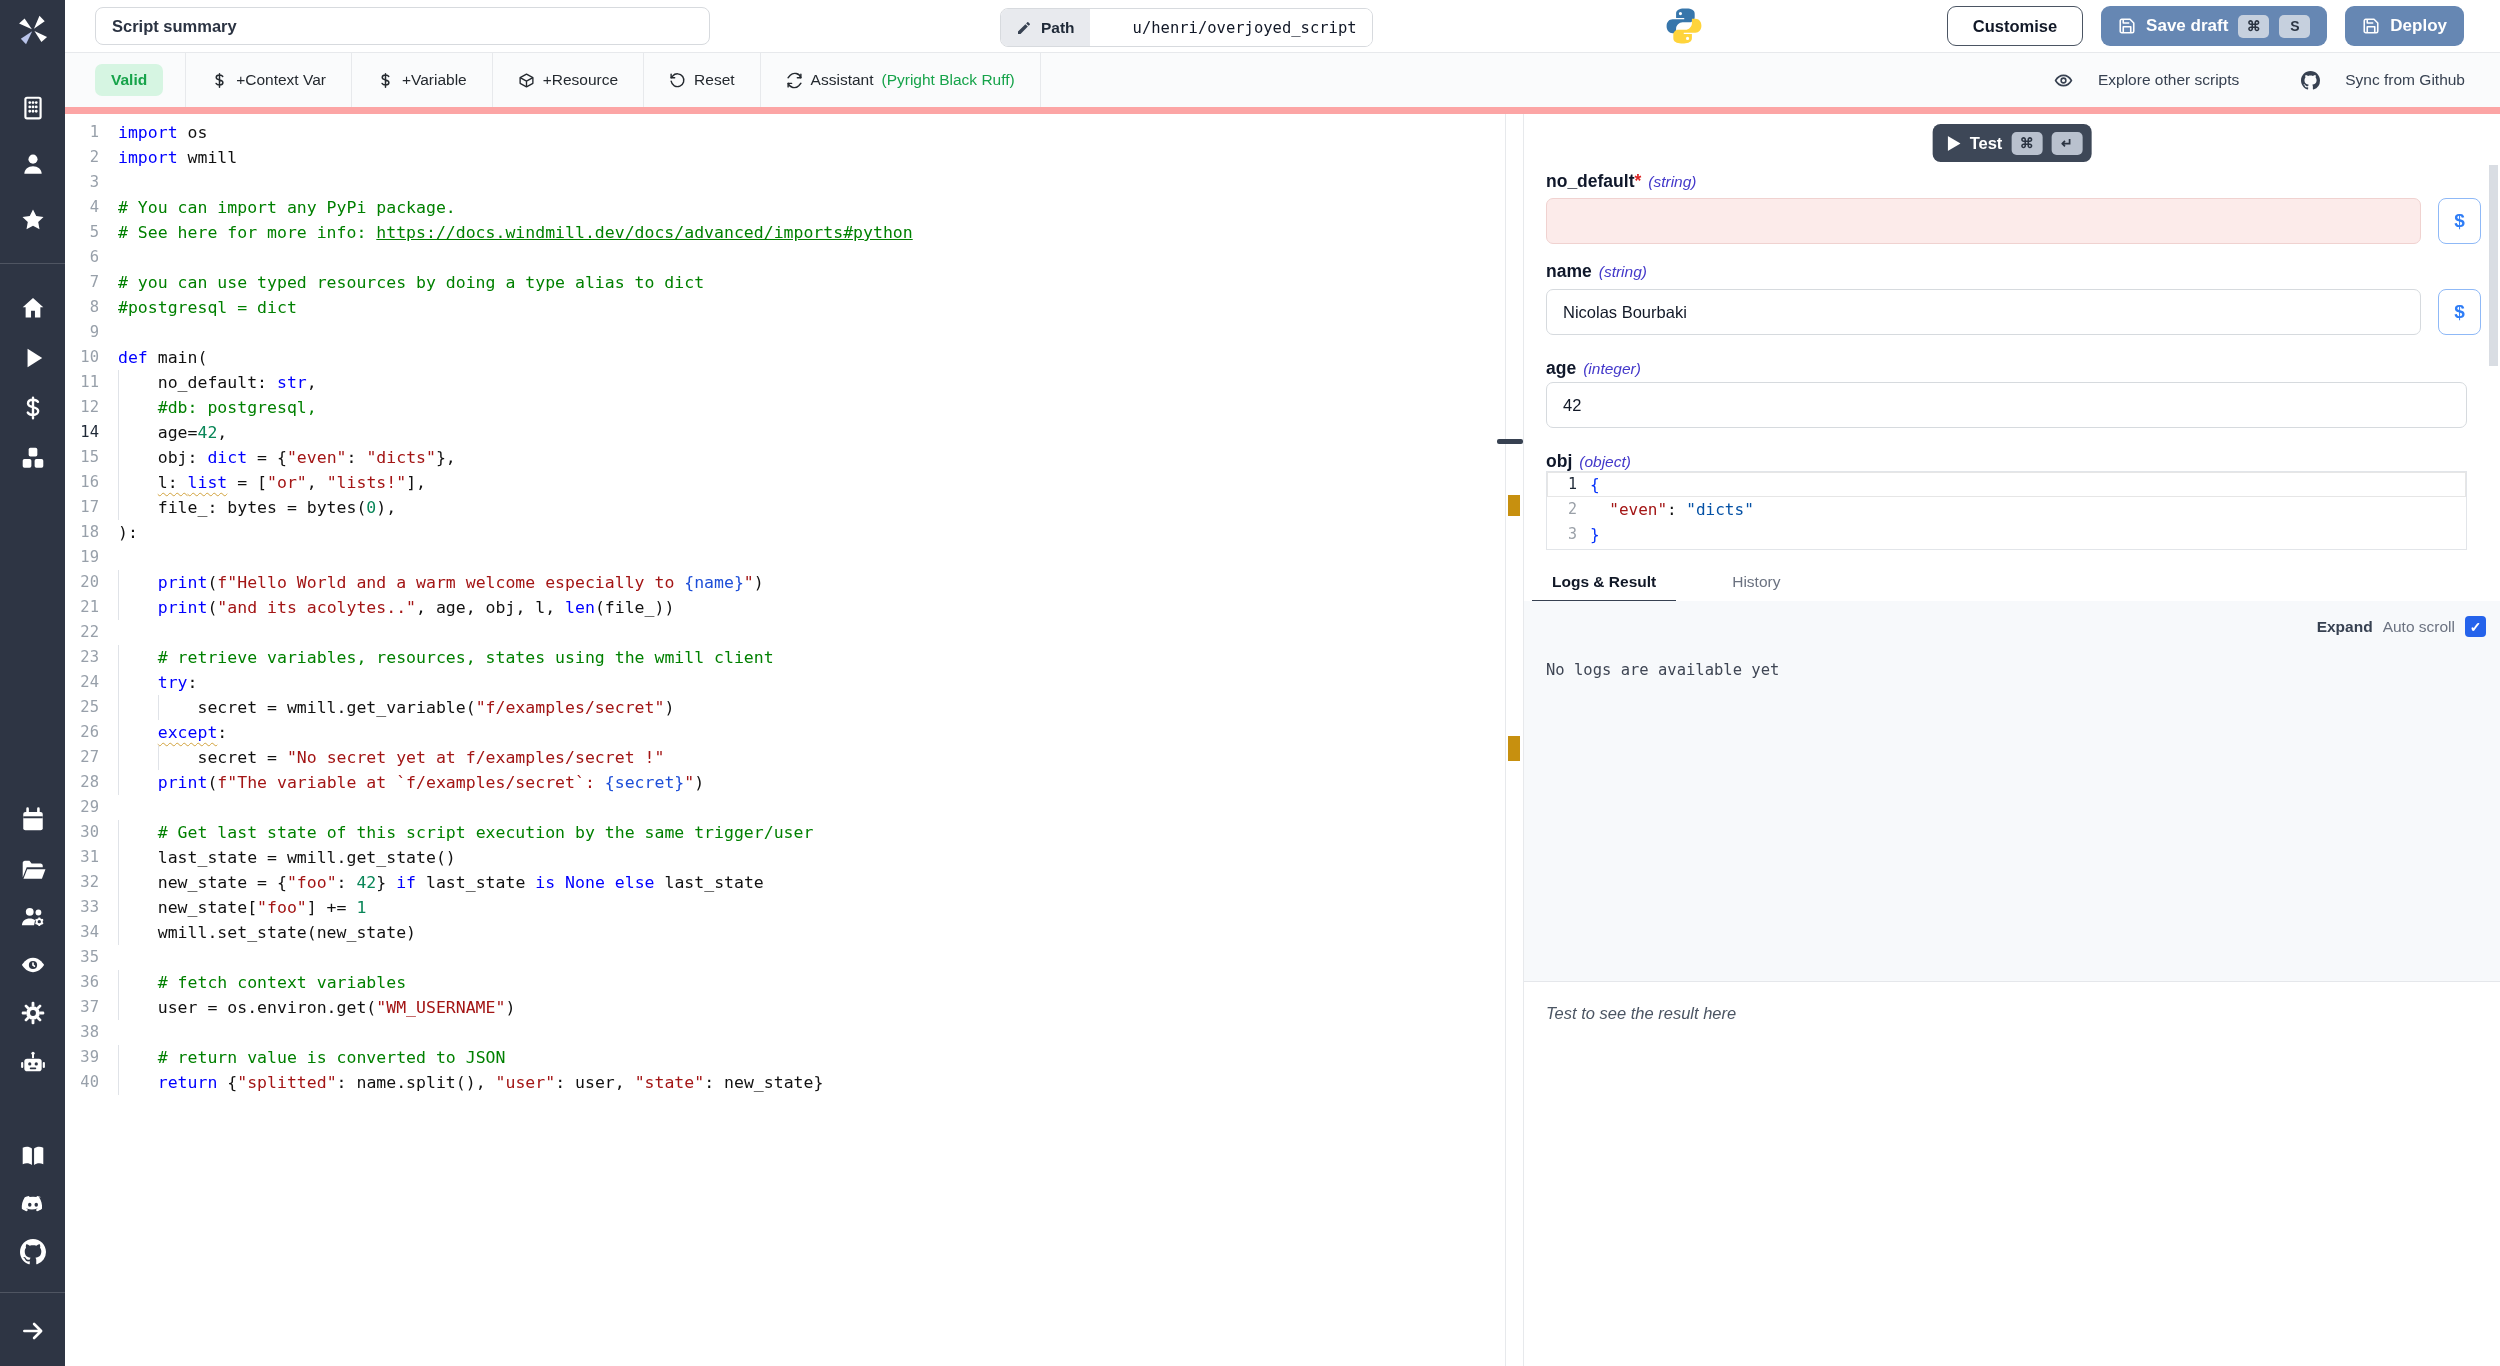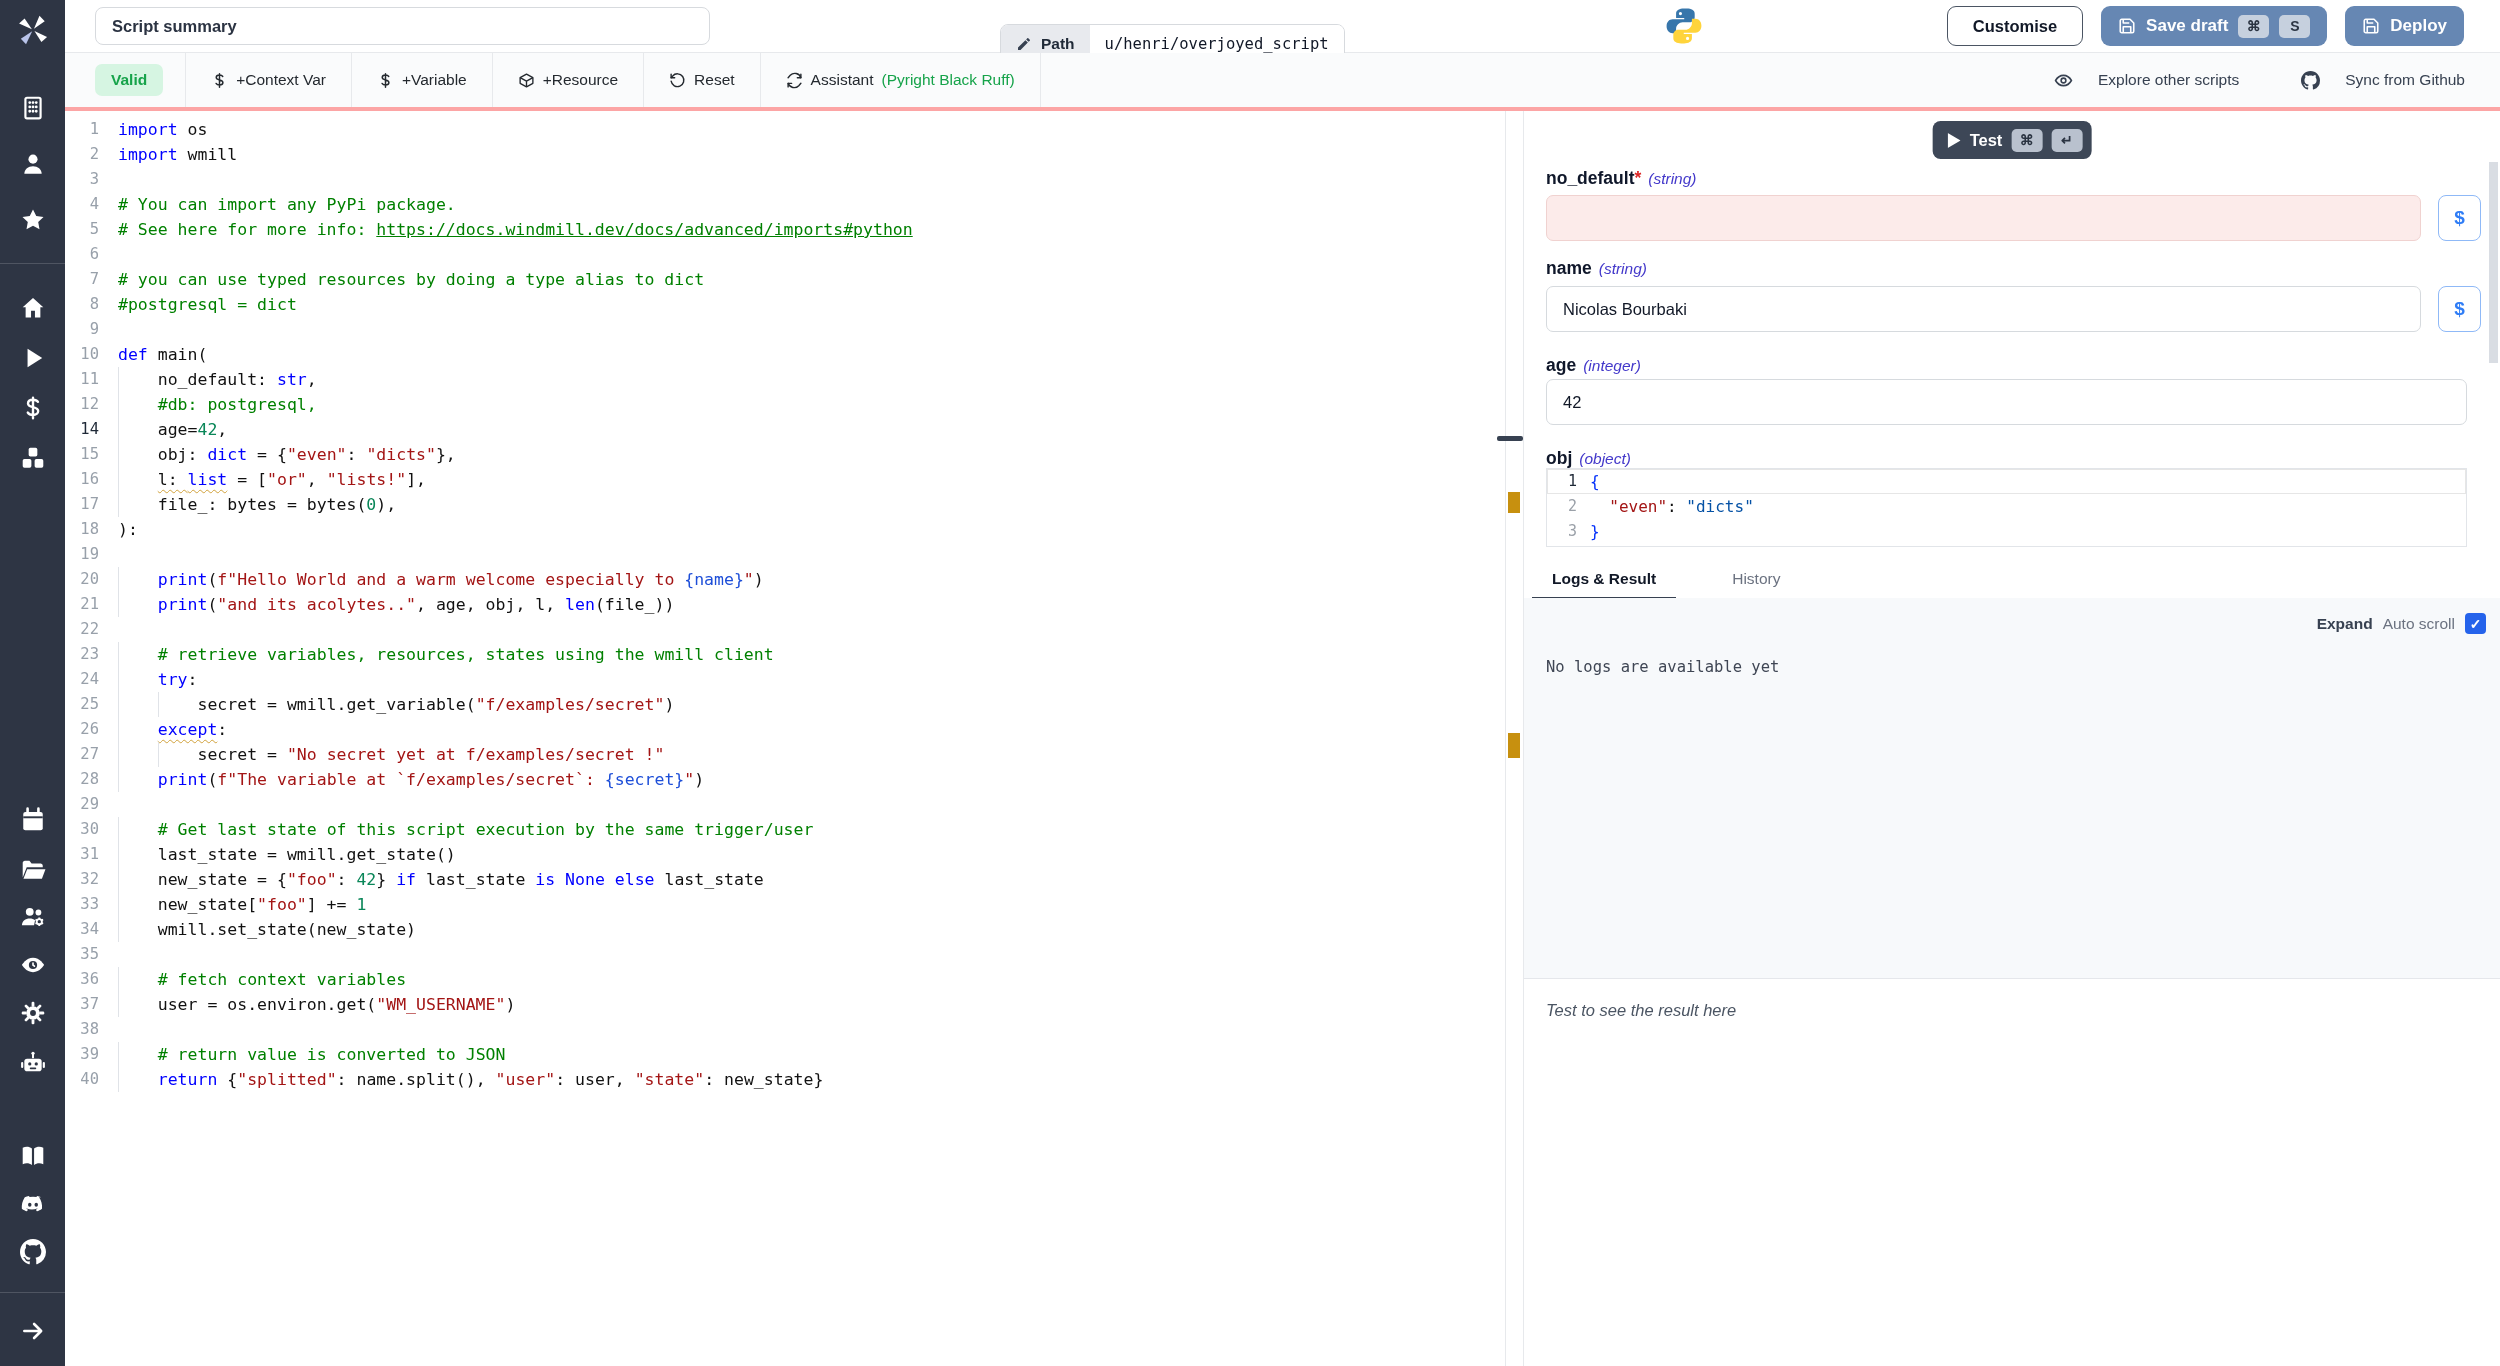--- a/index.html
+++ b/index.html
@@ -8,33 +8,33 @@
   
   .sidebar{width:65px;background:#2e3544;position:relative;flex:none;}
   .sice{position:absolute;left:50%;transform:translate(-50%,-50%);width:26px;height:26px;display:flex;align-items:center;justify-content:center;cursor:pointer;}
   .sice svg{width:100%;height:100%;}
   .sdiv{position:absolute;left:0;width:100%;height:1px;background:rgba(255,255,255,.16);}
   
   .main{flex:1;display:flex;flex-direction:column;min-width:0;}
   .topbar{height:52px;border-bottom:1px solid #e7e9ec;position:relative;background:#fff;flex:none;}
   .summary{position:absolute;left:30px;top:7px;width:615px;height:38px;border:1px solid #d7dade;border-radius:8px;
     padding:0 16px;font-size:16.5px;font-weight:600;color:#2b3342;font-family:inherit;box-sizing:border-box;outline:none;}
-  .pathgrp{position:absolute;left:935px;top:24px;height:37px;display:flex;border:1px solid #d7dade;border-radius:8px;overflow:hidden;}
+  .pathgrp{position:absolute;left:935px;top:8px;height:37px;display:flex;border:1px solid #d7dade;border-radius:8px;overflow:hidden;gap:28px;}
   .pathseg1{background:#e8eaee;display:flex;align-items:center;gap:9px;padding:0 15px;font-size:15.5px;font-weight:600;color:#1f2937;cursor:pointer;}
   .pathseg2{background:#fff;display:flex;align-items:center;padding:0 15px;font-family:"DejaVu Sans Mono",monospace;font-size:15.5px;color:#111827;}
   .pylogo{position:absolute;left:1600px;top:7px;width:38px;height:38px;}
   .topbtns{position:absolute;right:36px;top:6px;display:flex;gap:18px;align-items:center;height:40px;}
   .btn-outline{height:40px;padding:0 25px;border:1.3px solid #4b5563;border-radius:9px;background:#fff;
     font-size:16.5px;font-weight:600;color:#111827;font-family:inherit;cursor:pointer;}
   .btn-blue{height:40px;border:none;border-radius:9px;background:#6687b3;color:#fff;display:flex;align-items:center;
     gap:10px;padding:0 17px;font-size:17px;font-weight:700;font-family:inherit;cursor:pointer;}
   .kbd{background:#c6d0de;color:#2b3442;border-radius:5px;min-width:23px;height:23px;display:flex;align-items:center;
     justify-content:center;font-size:14px;font-weight:600;padding:0 4px;}
   
-  .toolbar{height:54px;background:#fafbfc;border-bottom:4px solid #fca5a5;display:flex;align-items:center;position:relative;flex:none;}
+  .toolbar{height:54px;background:#fafbfc;border-bottom:7px solid #fca5a5;display:flex;align-items:center;position:relative;flex:none;}
   .badge-valid{margin:0 0 0 30px;background:#d6f5e2;color:#16a34a;font-size:15.5px;font-weight:600;
     padding:7px 16px;border-radius:7px;}
   .tsep{width:1px;height:54px;background:#e7e9ec;flex:none;}
   .titem{display:flex;align-items:center;gap:8px;padding:0 25px;font-size:15.5px;font-weight:500;color:#24292f;cursor:pointer;white-space:nowrap;}
   .titem svg{width:17px;height:17px;}
   .green{color:#16a34a;}
   .trbtns{position:absolute;right:35px;display:flex;gap:62px;align-items:center;}
   .tritem{display:flex;align-items:center;gap:25px;font-size:15.5px;font-weight:500;color:#374151;cursor:pointer;white-space:nowrap;}
   .tritem svg{width:19px;height:19px;}
   

